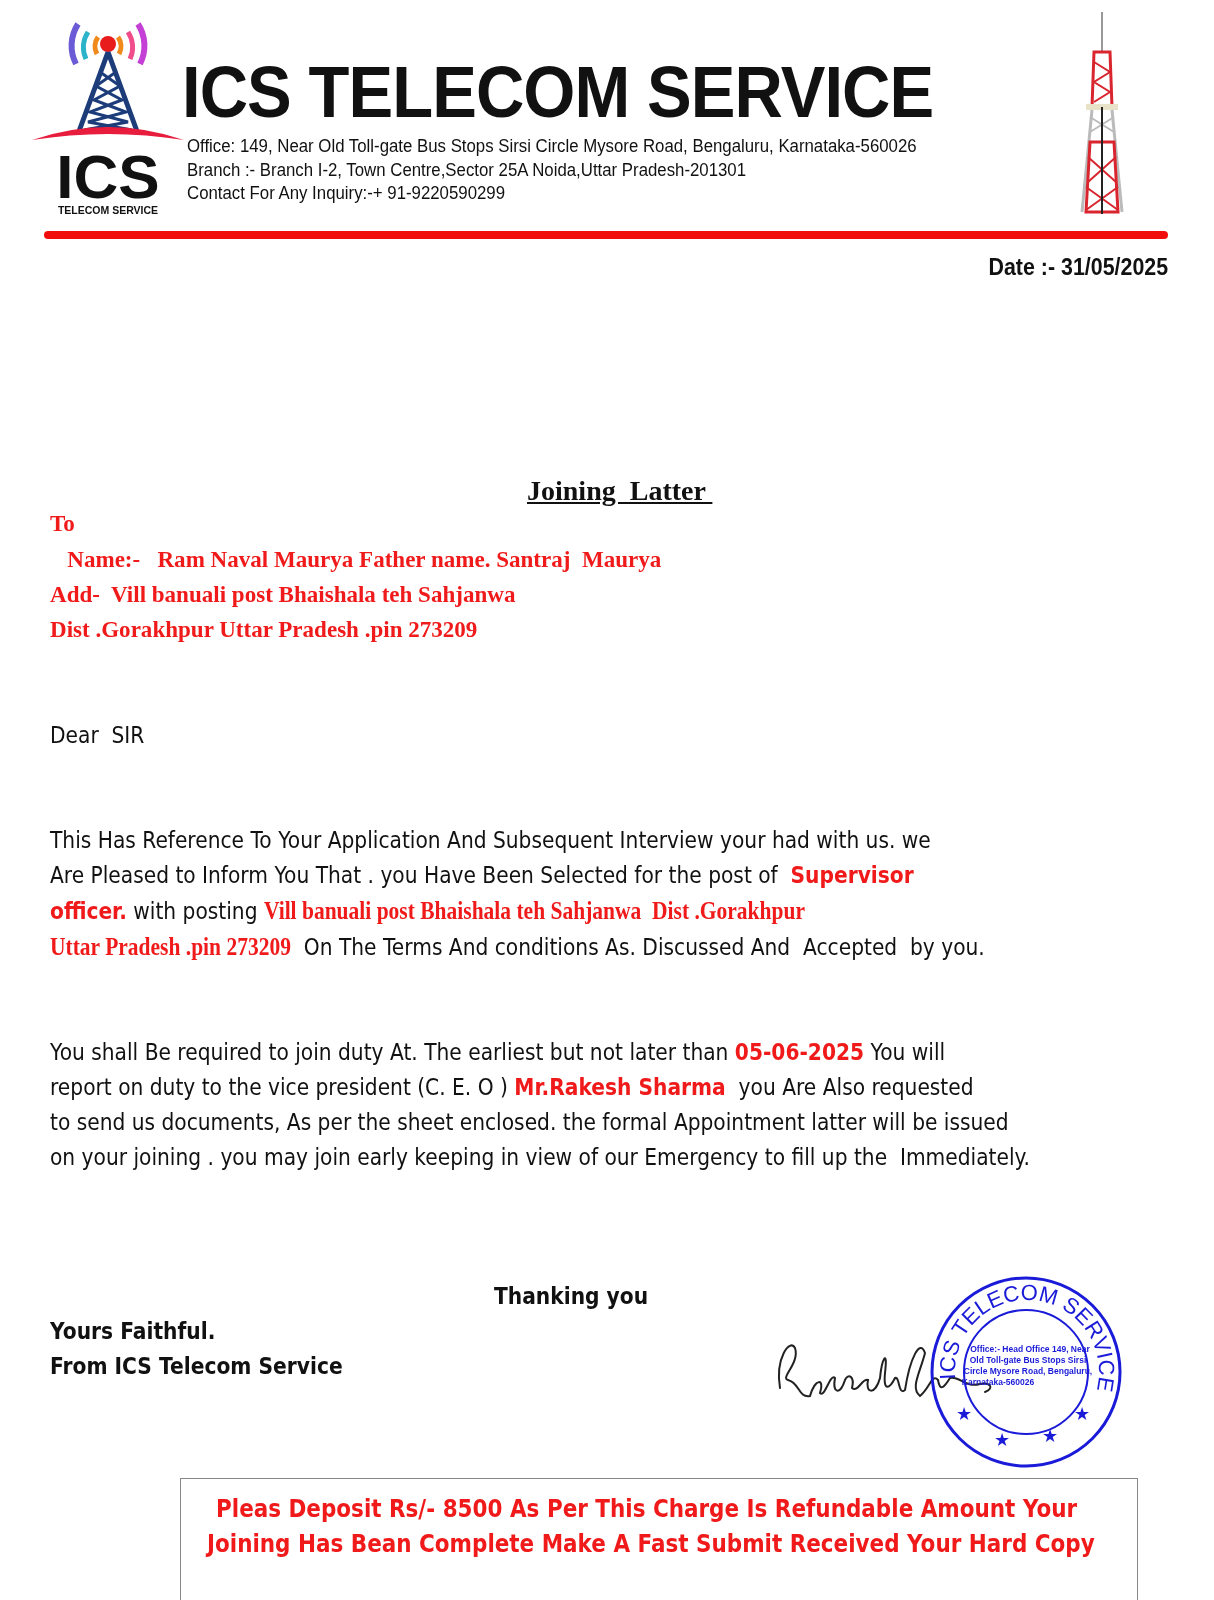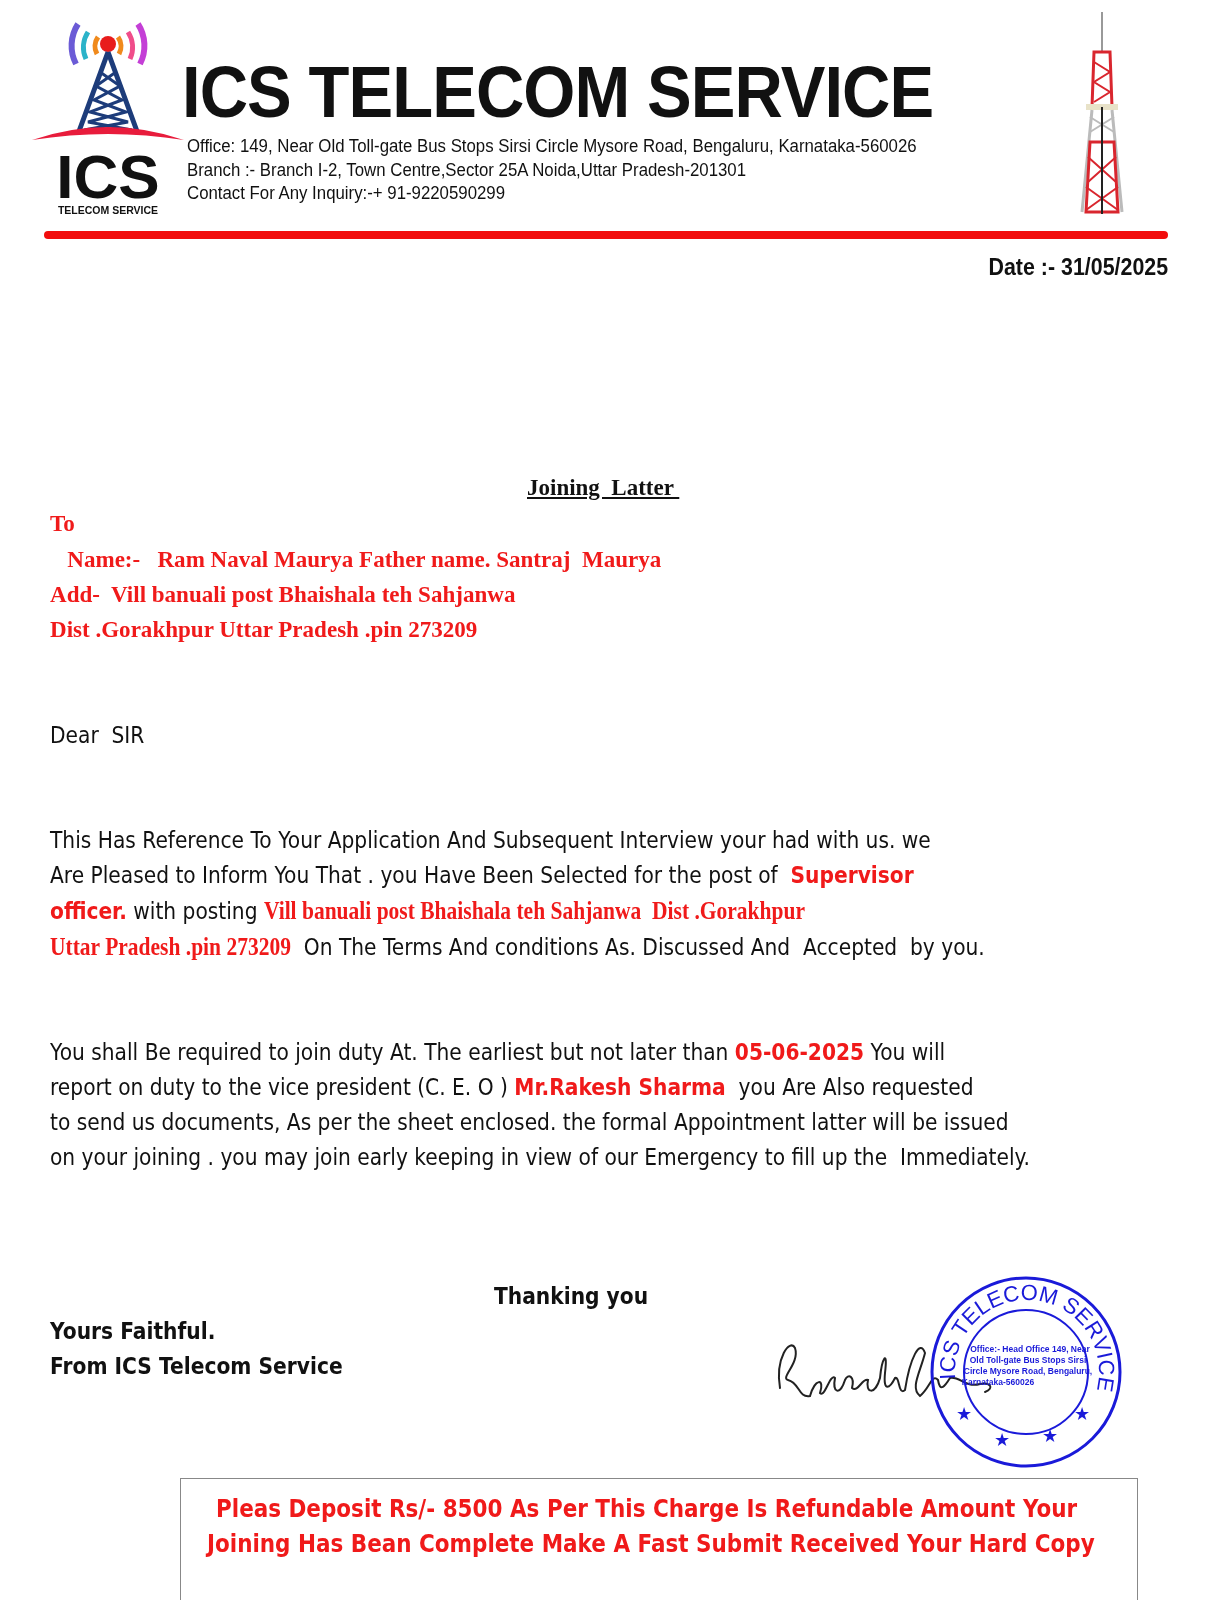--- a/index.html
+++ b/index.html
@@ -9,21 +9,21 @@
   
   #logo { left:28px; top:4px; width:170px; height:214px; }
   #company-name { left:182px; top:52px; font-family:"Liberation Sans", sans-serif; font-weight:bold; font-size:72px; letter-spacing:-1px; color:#111; white-space:nowrap; transform:scaleX(0.93); transform-origin:left top; line-height:80px; }
   .addr { left:187px; font-size:17.5px; white-space:nowrap; line-height:22px; color:#111; transform:scaleX(0.96); transform-origin:left top; }
   #addr-office { top:135px; }
   #addr-branch { top:159px; }
   #addr-contact { top:182px; }
   #tower { left:1072px; top:12px; width:60px; height:206px; }
   #header-rule { left:44px; top:231px; width:1124px; height:8px; background:#f20d0d; border-radius:4px; }
   #date { right:46px; top:254px; font-weight:bold; font-size:23px; white-space:nowrap; transform:scaleX(0.93); transform-origin:right top; }
-  #title { left:527px; top:475px; font-family:"Liberation Serif", serif; font-weight:bold; font-size:23px; text-decoration:underline; white-space:pre; }
+  #title { left:527px; top:475px; font-family:"Liberation Serif", serif; font-weight:bold; font-size:28px; text-decoration:underline; white-space:pre; }
   .recip { font-family:"Liberation Serif", serif; font-weight:bold; font-size:24px; color:#f01a1a; white-space:pre; left:50px; transform:scaleX(0.96); transform-origin:left top; }
   #to { top:510px; }
   #recip-name { top:546px; }
   #recip-add1 { top:581px; }
   #recip-add2 { top:616px; }
 
   .para { left:50px; font-size:23.5px; font-family:"DejaVu Sans", sans-serif; white-space:pre; line-height:35px; color:#111; transform:scaleX(0.86); transform-origin:left top; }
   #greeting { top:718px; }
   #p1 { top:823px; }
   #p2 { top:1035px; }

